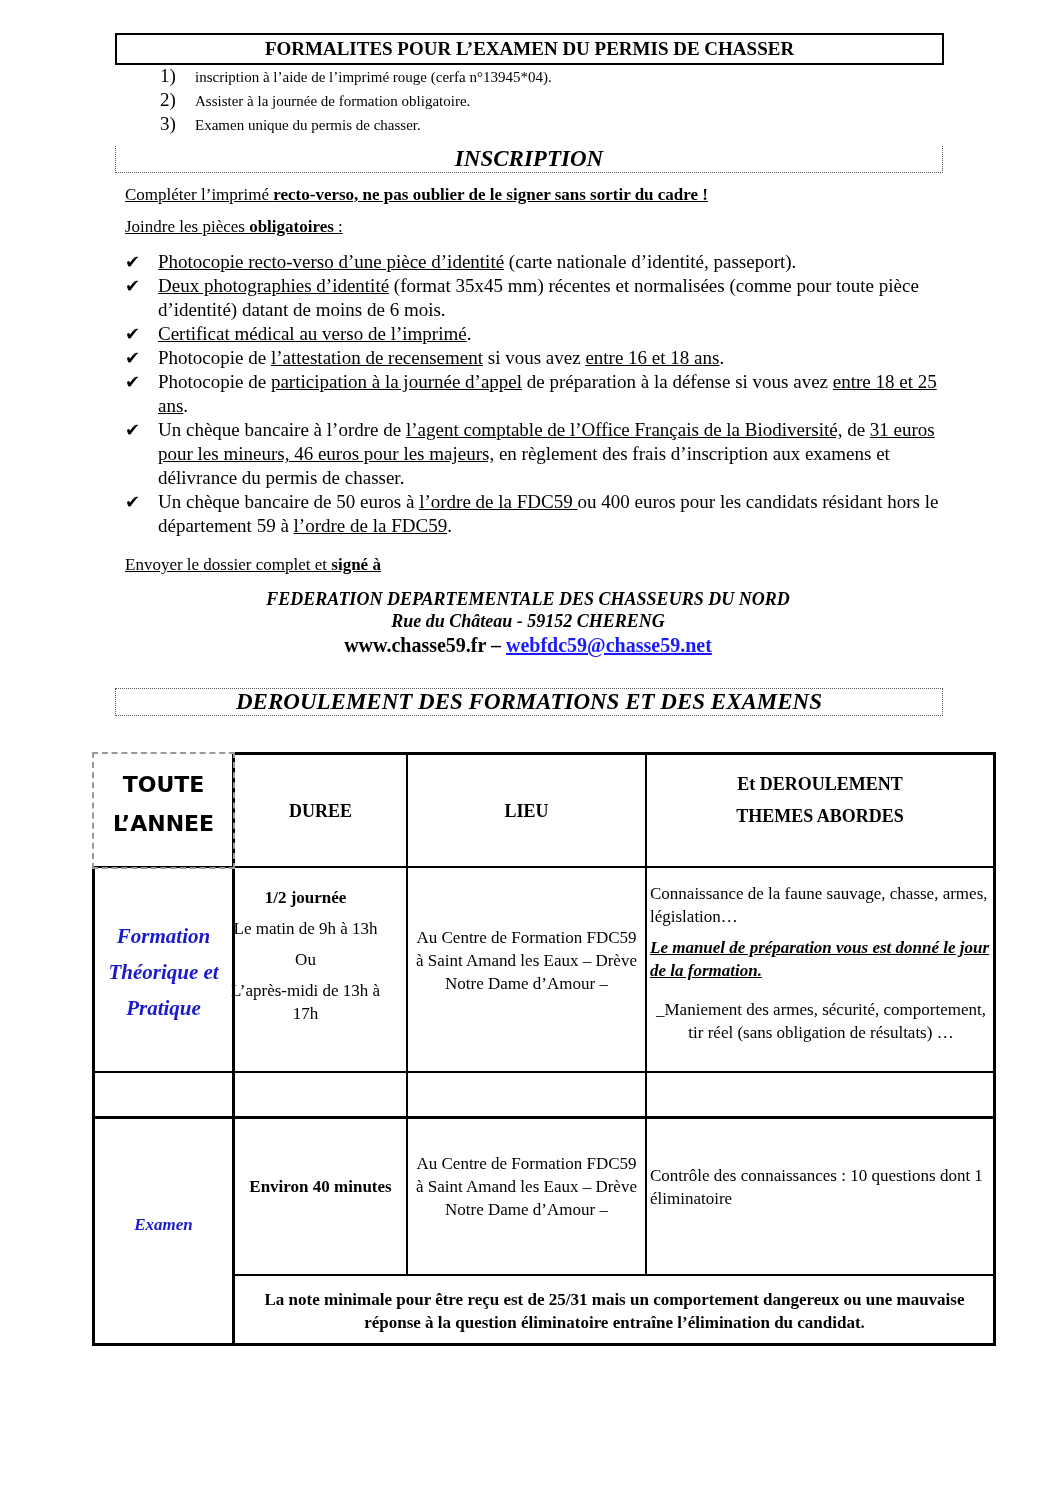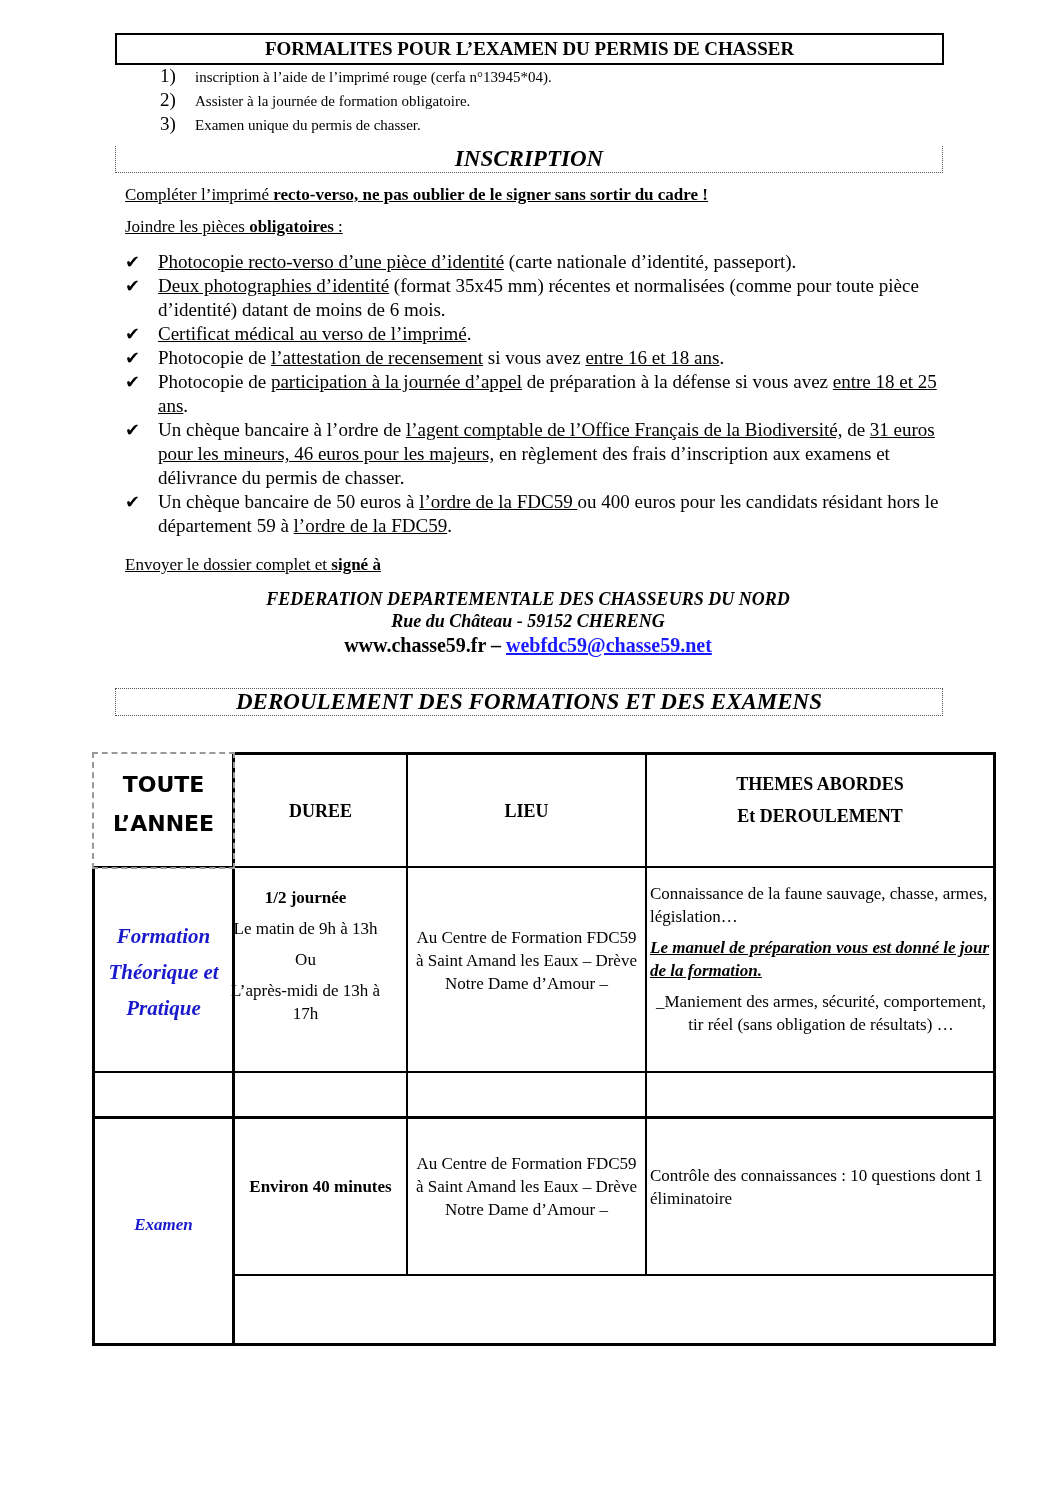--- a/index.html
+++ b/index.html
@@ -128,41 +128,42 @@
   <div class="vline" style="left:901px; top:0; width:3px; height:594px;"></div>
 
   <div class="corner">
     <div style="margin-top:18px;">TOUTE</div>
     <div style="margin-top:14px;">L’ANNEE</div>
   </div>
 
   <div class="cell th" style="left:143px; top:48px; width:171px;">DUREE</div>
   <div class="cell th" style="left:316px; top:48px; width:237px;">LIEU</div>
   <div class="cell th" style="left:555px; top:16px; width:346px; line-height:32px;">
+    <div>Et DEROULEMENT</div>
     <div>THEMES ABORDES</div>
-    <div>Et DEROULEMENT</div>
   </div>
 
   <div class="cell blue-it" style="left:3px; top:166px; width:137px;">
     <div>Formation</div>
     <div>Théorique et</div>
     <div>Pratique</div>
   </div>
   <div class="cell" style="left:132px; top:134px; width:163px;">
     <div class="b" style="margin-bottom:8px;">1/2 journée</div>
     <div style="margin-bottom:8px;">Le matin de 9h à 13h</div>
     <div style="margin-bottom:8px;">Ou</div>
     <div>L’après-midi de 13h à 17h</div>
   </div>
   <div class="cell" style="left:322px; top:174px; width:225px;">Au Centre de Formation FDC59 à Saint Amand les Eaux – Drève Notre Dame d’Amour –</div>
   <div class="cell" style="left:558px; top:130px; width:342px; text-align:left;">
     <div style="margin-bottom:8px;">Connaissance de la faune sauvage, chasse, armes, législation…</div>
-    <div class="u b" style="font-style:italic; margin-bottom:8px;">Le manuel de préparation vous est donné le jour de la formation.</div>
+    <div class="u b" style="font-style:italic; margin-bottom:16px;">Le manuel de préparation vous est donné le jour de la formation.</div>
     <div style="text-align:center;">_Maniement des armes, sécurité, comportement, tir réel (sans obligation de résultats) …</div>
   </div>
 
   <div class="cell blue-it" style="left:3px; top:462px; width:137px; font-size:17px; line-height:22px;">Examen</div>
   <div class="cell b" style="left:147px; top:423px; width:163px;">Environ 40 minutes</div>
   <div class="cell" style="left:322px; top:400px; width:225px;">Au Centre de Formation FDC59 à Saint Amand les Eaux – Drève Notre Dame d’Amour –</div>
   <div class="cell" style="left:558px; top:412px; width:342px;">
     <div style="text-align:left;">Contrôle des connaissances : 10 questions dont 1 éliminatoire</div>
   </div>
+  <div class="cell b" style="left:150px; top:536px; width:745px;">La note minimale pour être reçu est de 25/31 mais un comportement dangereux ou une mauvaise réponse à la question éliminatoire entraîne l’élimination du candidat.</div>
 </div>
 
 </body></html>

